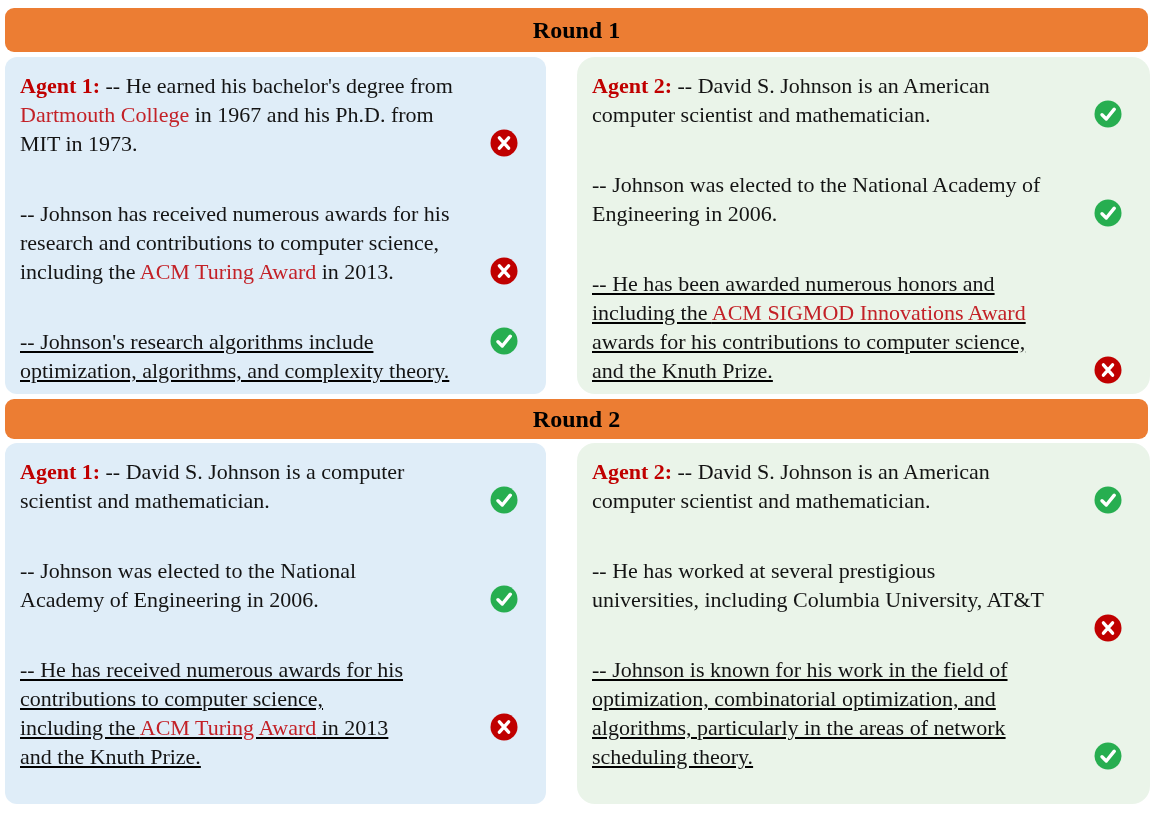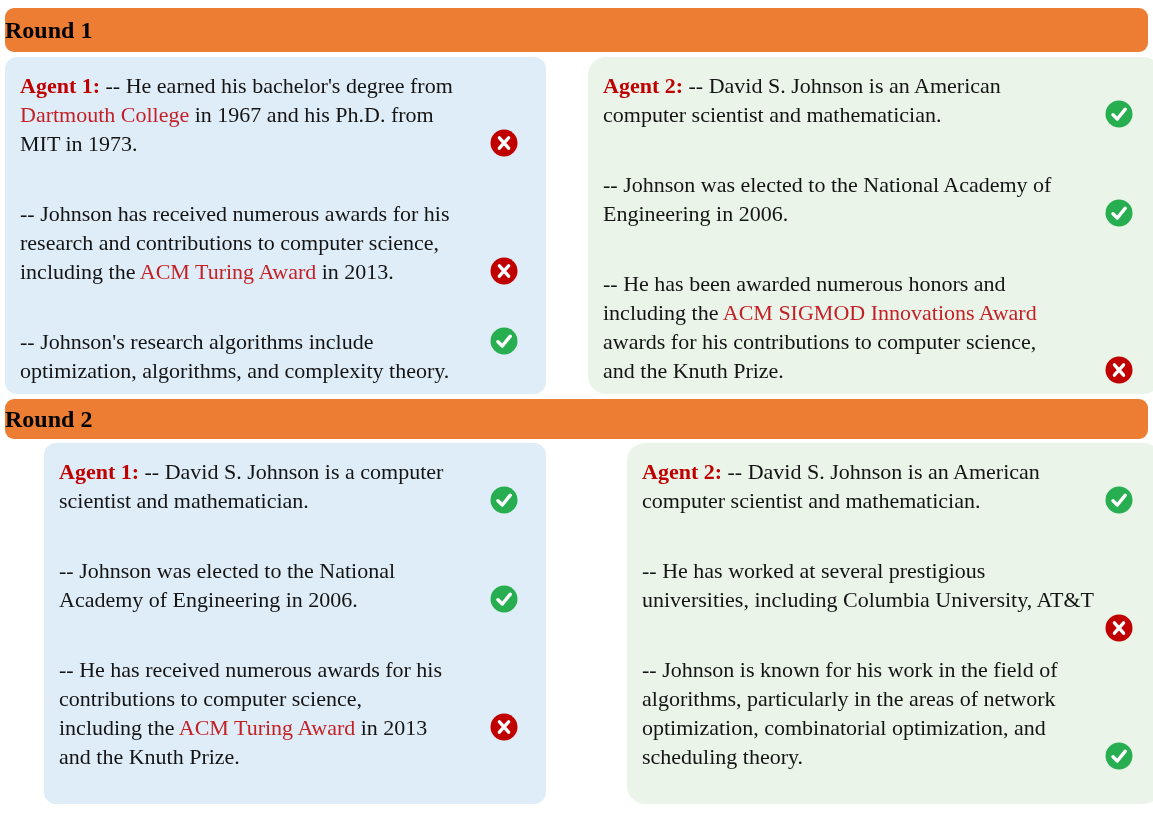--- a/index.html
+++ b/index.html
@@ -17,44 +17,44 @@
   body{
     width:1153px;height:821px;background:#ffffff;
     font-family:"Liberation Serif", serif;
     position:relative;overflow:hidden;
   }
   .figure{position:absolute;left:0;top:0;width:1153px;height:821px;}
   .round{margin:0 5px;}
   .round-header{
     background:var(--header-bg);
     border-radius:9px;
-    display:flex;align-items:center;justify-content:flex-start;font-family:Liberation Serif, serif;
+    display:flex;align-items:center;justify-content:center;font-family:Liberation Serif, serif;
   }
   .round-1 .round-header{height:44px;margin-top:8px;}
   .round-2 .round-header{height:40px;margin-top:5px;}
   .round-title{font-weight:bold;font-size:24px;color:#000;}
-  .round-panels{display:grid;grid-template-columns:541px 573px;column-gap:42px;}
+  .round-panels{display:grid;grid-template-columns:541px 573px;column-gap:31px;}
   .round-1 .round-panels{margin-top:5px;}
   .round-2 .round-panels{margin-top:4px;}
   .agent-panel{
     border-radius:12px;
     padding:14px 16px 0 15px;
     overflow:hidden;
   }
   .round-1 .agent-panel{height:337px;}
-  .round-2 .agent-panel{height:361px;margin-left:39px;}
+  .round-2 .agent-panel{height:361px;}
   .agent-panel.blue{background:var(--agent1-bg);}
   .agent-panel.green{background:var(--agent2-bg);border-radius:18px;}
   .bullet{
     position:relative;
     margin:0 0 41px 0;
     padding-right:46px;
     font-size:22px;
   }
-  .bullet:last-child{margin-bottom:0;}
+  .bullet:last-child{margin-bottom:0;text-decoration:underline;}
   .line{
     white-space:nowrap;
     height:29px;line-height:29px;
     color:var(--text-black);
   }
   .seg-agent{color:var(--label-red);font-weight:bold;}
   .seg-highlight{color:var(--highlight-red);}
   .seg-normal{color:var(--text-black);}
   .verdict{
     position:absolute;right:12px;top:0;
@@ -209,22 +209,22 @@
             <span class="verdict incorrect" style="top: 58px;">
 
       <svg class="ic-cross" viewBox="0 0 28 28" width="28" height="28" aria-hidden="true">
         <circle cx="14" cy="14" r="13.5" style="fill:var(--cross-red)"></circle>
         <path d="M9.4 8.8 L18.6 19.2 M18.6 8.8 L9.4 19.2" fill="none" stroke="#ffffff" stroke-width="3.3" stroke-linecap="round"></path>
       </svg>
     </span>
   </div>
           <div class="bullet">
     <div class="line"><span class="seg-normal">-- Johnson is known for his work in the field of</span></div>
+            <div class="line"><span class="seg-normal">optimization, combinatorial optimization, and</span></div>
             <div class="line"><span class="seg-normal">algorithms, particularly in the areas of network</span></div>
-            <div class="line"><span class="seg-normal">optimization, combinatorial optimization, and</span></div>
             <div class="line"><span class="seg-normal">scheduling theory.</span></div>
             <span class="verdict correct" style="top: 87px;">
       <svg class="ic-check" viewBox="0 0 28 28" width="28" height="28" aria-hidden="true">
         <circle cx="14" cy="14" r="13.5" style="fill:var(--check-green)"></circle>
         <path d="M8 14.8 L12.3 19 L20.3 9.2" fill="none" stroke="#ffffff" stroke-width="3.4" stroke-linecap="round" stroke-linejoin="round"></path>
       </svg>
 
     </span>
   </div>
         </div>

